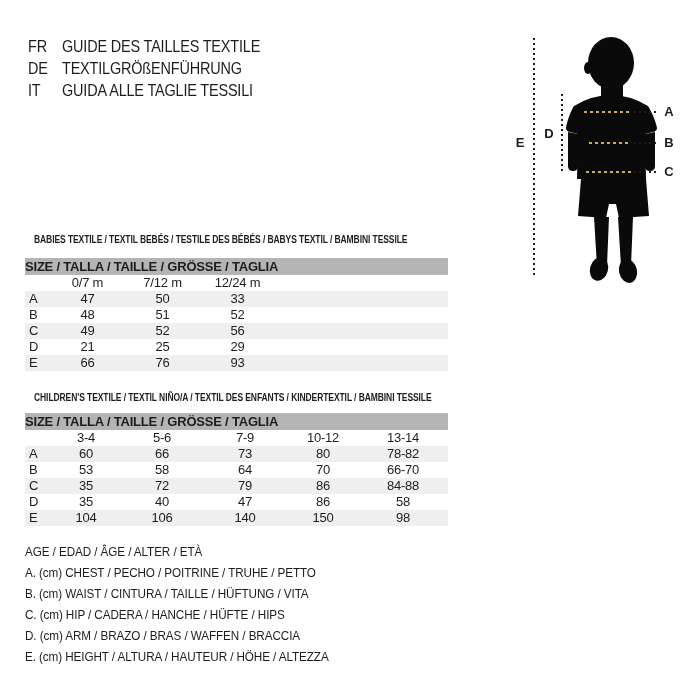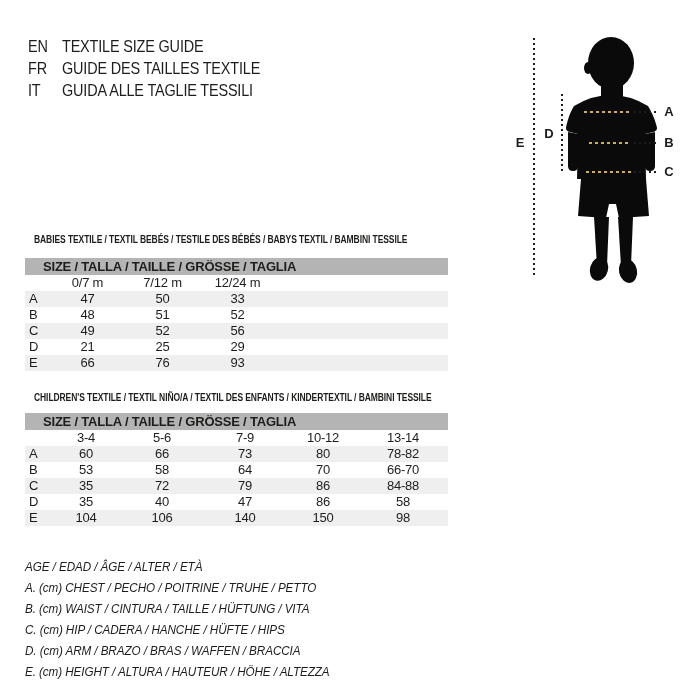--- a/index.html
+++ b/index.html
@@ -13,52 +13,52 @@
   
   .lang-list{position:absolute;left:28px;top:36px;}
   .lang-row{display:flex;height:22px;line-height:22px;font-size:17px;letter-spacing:-0.2px;}
   .lang-code{width:34px;flex:0 0 34px;}
 
   
   .sec-title{position:absolute;left:34px;font-size:10px;font-weight:700;line-height:14px;letter-spacing:-0.1px;}
 
   
   .size-table{position:absolute;left:25px;width:423px;font-size:13px;}
-  .band{height:17px;line-height:17px;background:#b4b4b4;font-weight:700;padding-left:18px;letter-spacing:-0.2px;}
+  .band{height:17px;line-height:17px;background:#b4b4b4;font-weight:700;padding-left:0;letter-spacing:-0.2px;}
   .trow{display:grid;height:16px;line-height:16px;}
   .babies .trow{grid-template-columns:25px 75px 75px 75px 1fr;}
   .children .trow{grid-template-columns:25px 72px 80px 86px 70px 90px 1fr;}
   .cell{text-align:center;letter-spacing:-0.2px;}
   .letter{text-align:left;padding-left:4px;}
   .shaded{background:#efefef;}
 
   
-  .legend{position:absolute;left:25px;top:556px;font-style:italic;}
+  .legend{position:absolute;left:25px;top:541px;}
   .legend-line{height:21px;line-height:21px;font-size:13px;letter-spacing:-0.1px;}
 
   
   .fig-svg{position:absolute;left:548px;top:36px;}
   .vdots{position:absolute;width:2px;background-image:repeating-linear-gradient(to bottom,#1d1d1b 0px,#1d1d1b 2px,transparent 2px,transparent 5px);}
   .hdots-black{position:absolute;height:2px;background-image:repeating-linear-gradient(to right,#1d1d1b 0px,#1d1d1b 2px,transparent 2px,transparent 5px);}
   .hdots-yellow{position:absolute;height:2px;background-image:repeating-linear-gradient(to right,#cdb052 0px,#cdb052 3px,transparent 3px,transparent 6px);}
   .mlabel{position:absolute;width:16px;height:13px;line-height:13px;text-align:center;font-size:13px;font-weight:700;}
 </style>
 </head>
 <body>
 
 <div class="canvas">
 
   <div class="lang-list">
     <div class="lang-row">
-      <span class="lang-code"><span class="cond">EN</span></span>
-      <span class="cond">TEXTILE SIZE GUIDE</span>
-    </div>
-    <div class="lang-row">
       <span class="lang-code"><span class="cond">FR</span></span>
       <span class="cond">GUIDE DES TAILLES TEXTILE</span>
+    </div>
+    <div class="lang-row">
+      <span class="lang-code"><span class="cond">DE</span></span>
+      <span class="cond">TEXTILGRÖßENFÜHRUNG</span>
     </div>
     <div class="lang-row">
       <span class="lang-code"><span class="cond">IT</span></span>
       <span class="cond">GUIDA ALLE TAGLIE TESSILI</span>
     </div>
   </div>
 
   <svg class="fig-svg" width="124" height="250" viewBox="0 0 124 250">
     <g fill="#0a0a0a">
       <ellipse cx="63" cy="27" rx="23" ry="26"></ellipse>

